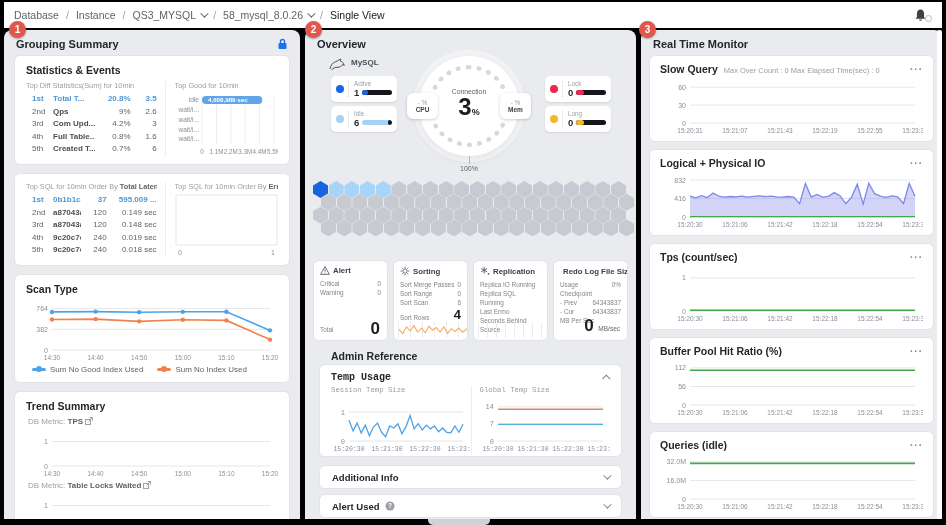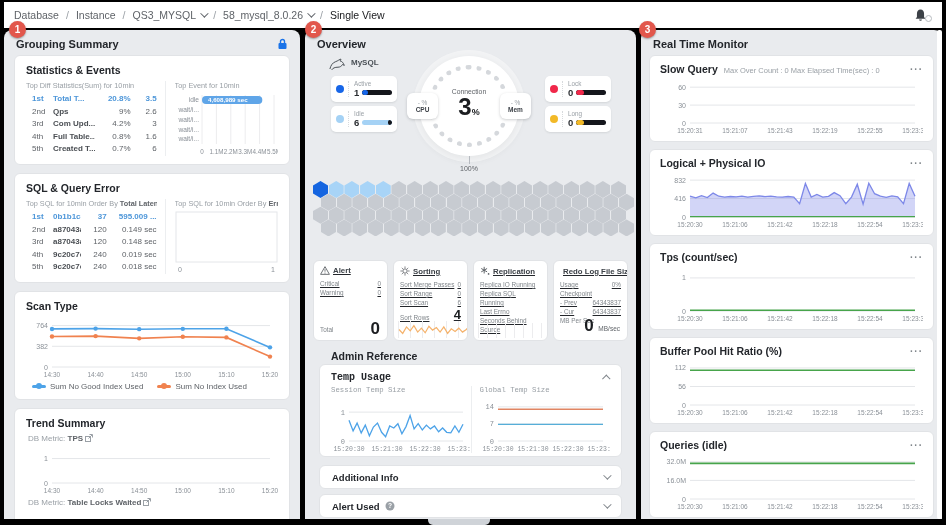--- a/index.html
+++ b/index.html
@@ -76,21 +76,21 @@
   .pill-cpu { left:-12px; top:37px; } .pill-mem { right:-12px; top:37px; }
   .gauge-stem { position:absolute; left:49.5px; top:100px; width:1px; height:8px; background:#b6bac0; }
   .gauge-bottom { position:absolute; left:0; right:0; top:109px; text-align:center; font-size:7px; color:#5f6368; }
 
   #hexgrid { position:absolute; left:8px; top:126px; width:315px; }
   .hexrow { display:flex; height:17px; }
   .hexrow + .hexrow { margin-top:-4.2px; }
   .hexrow.odd { margin-left:8px; }
   .hex { width:15px; height:17px; margin-right:0.7px; flex:none; clip-path:polygon(50% 0,100% 26%,100% 74%,50% 100%,0 74%,0 26%); }
 
-  .mini-cards { position:absolute; left:8px; top:205px; display:flex; gap:5px;text-decoration:underline; }
+  .mini-cards { position:absolute; left:8px; top:205px; display:flex; gap:5px; }
   .mini-card { width:75px; height:81px; background:#fff; border:1px solid #e1e3e6; border-radius:6px; padding:5px 6px; position:relative; overflow:hidden; }
   .mc-title { display:flex; align-items:center; gap:3px; font-size:7.8px; font-weight:700; color:#3c4147; margin-bottom:4px; white-space:nowrap; }
   .mc-row { display:flex; justify-content:space-between; font-size:6.4px; color:#80868b; line-height:9px; }
   .mc-big { font-size:17px; font-weight:700; color:#1b1d20; position:absolute; right:7px; bottom:3px; line-height:17px; }
   .mc-big small { font-size:6.5px; font-weight:400; color:#5f6368; }
   .mc-foot-label { position:absolute; left:6px; bottom:7px; font-size:6.4px; color:#80868b; }
   .sort-rows { display:flex; justify-content:space-between; align-items:flex-end; margin-top:2px; }
   .sort-rows .srl { font-size:6.4px; color:#80868b; }
   .sort-rows .srv { font-size:13px; font-weight:700; color:#1b1d20; line-height:12px; }
   .mc-chart { position:absolute; left:4px; right:4px; bottom:2px; }
@@ -204,21 +204,21 @@
 
   <div class="t-row">
     <span>5th</span>
     <span class="t-name">Created T...</span>
     <span>0.7%</span>
     <span>6</span>
   </div>
 </div>
         </div>
         <div class="split-r">
-          <div class="sub-title">Top Event for 10min</div>
+          <div class="sub-title">Top Good for 10min</div>
           <div class="chart" style="height:63px"><svg width="103" height="63">
                 <line x1="27" y1="2" x2="27" y2="51" stroke="#ececee"></line>
                 <text x="27" y="61" text-anchor="middle" font-size="6.3" fill="#8a9097">0</text>
                 <line x1="41.4" y1="2" x2="41.4" y2="51" stroke="#ececee"></line>
                 <text x="41.4" y="61" text-anchor="middle" font-size="6.3" fill="#8a9097">1.1M</text>
                 <line x1="55.8" y1="2" x2="55.8" y2="51" stroke="#ececee"></line>
                 <text x="55.8" y="61" text-anchor="middle" font-size="6.3" fill="#8a9097">2.2M</text>
                 <line x1="70.2" y1="2" x2="70.2" y2="51" stroke="#ececee"></line>
                 <text x="70.2" y="61" text-anchor="middle" font-size="6.3" fill="#8a9097">3.3M</text>
                 <line x1="84.6" y1="2" x2="84.6" y2="51" stroke="#ececee"></line>
@@ -231,21 +231,20 @@
                 <text x="24" y="19.000000000000004" text-anchor="end" font-size="6.6" fill="#8a9097">wait/i...</text>
                 <text x="24" y="28.8" text-anchor="end" font-size="6.6" fill="#8a9097">wait/i...</text>
                 <text x="24" y="38.6" text-anchor="end" font-size="6.6" fill="#8a9097">wait/i...</text>
                 <text x="24" y="48.4" text-anchor="end" font-size="6.6" fill="#8a9097">wait/i...</text>
               </svg></div>
         </div>
       </div>
     </div>
 
     <div class="card">
-      <div class="card-title">SQL &amp; Query Error</div>
       <div class="split">
         <div class="split-l">
           <div class="sub-title"><span>Top SQL for 10min Order By</span> <b>Total Latency</b></div>
           <div>
   <div class="t-row sql hl">
     <span>1st</span>
     <span class="t-name">0b1b1c3...</span>
     <span>37</span>
     <span>595.009 ...</span>
   </div>

